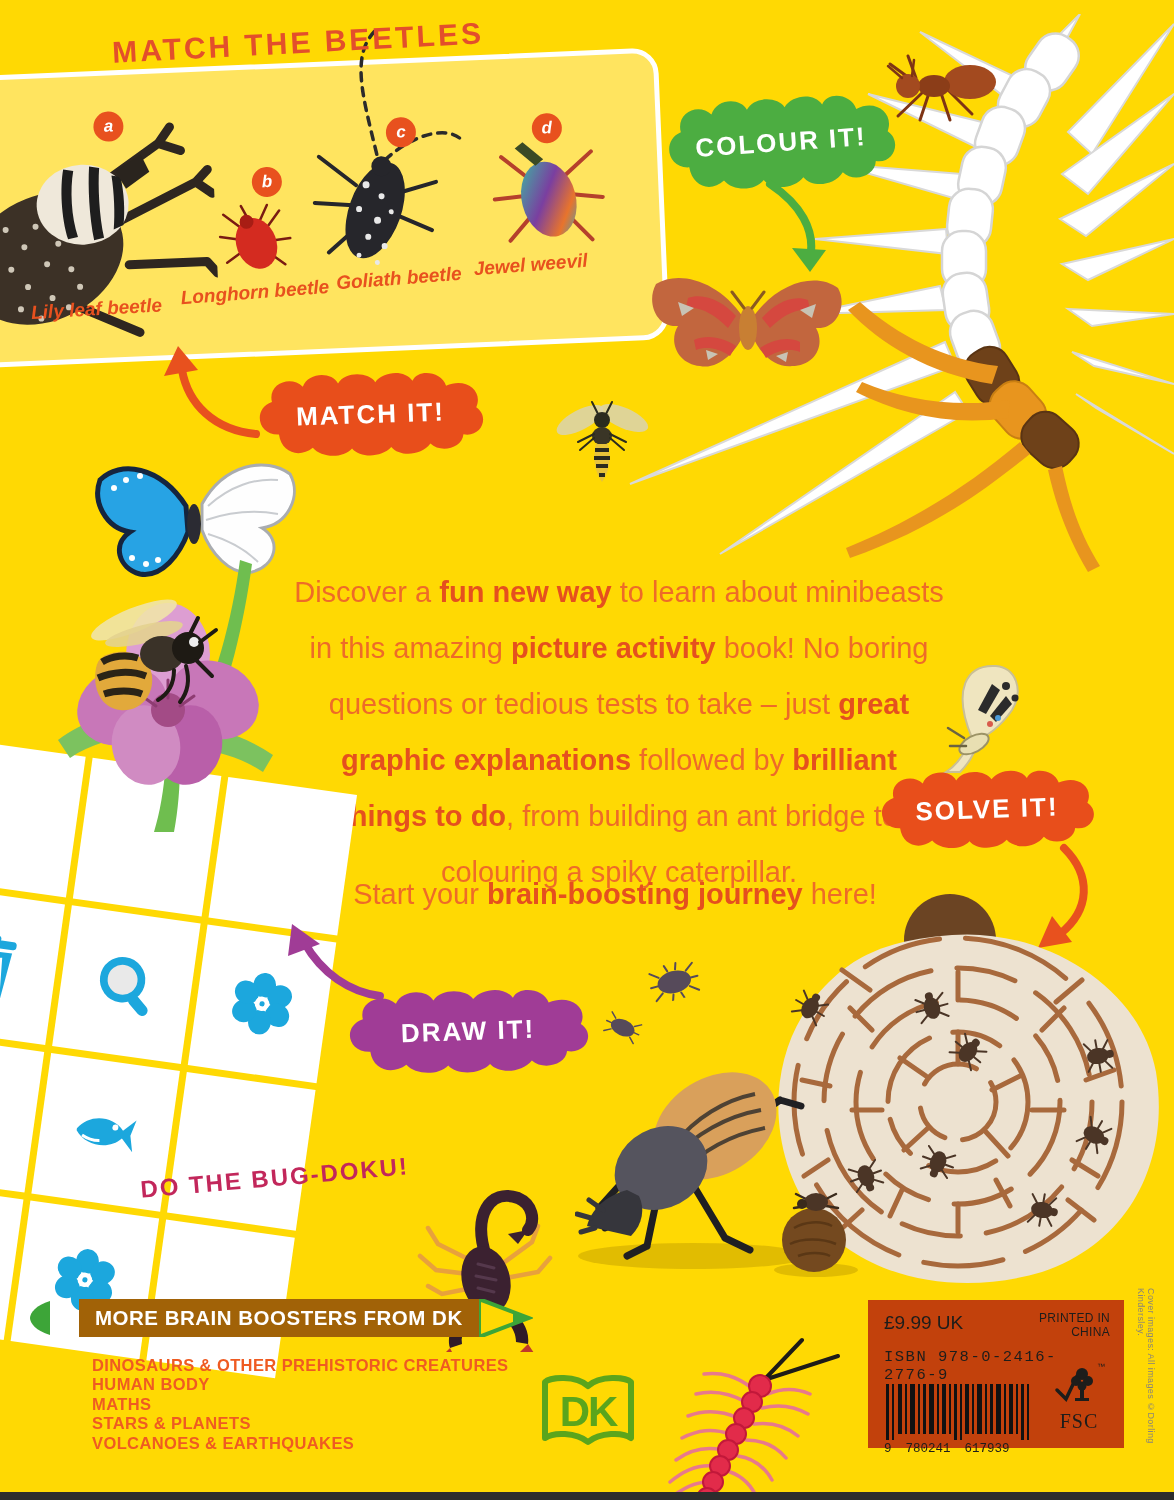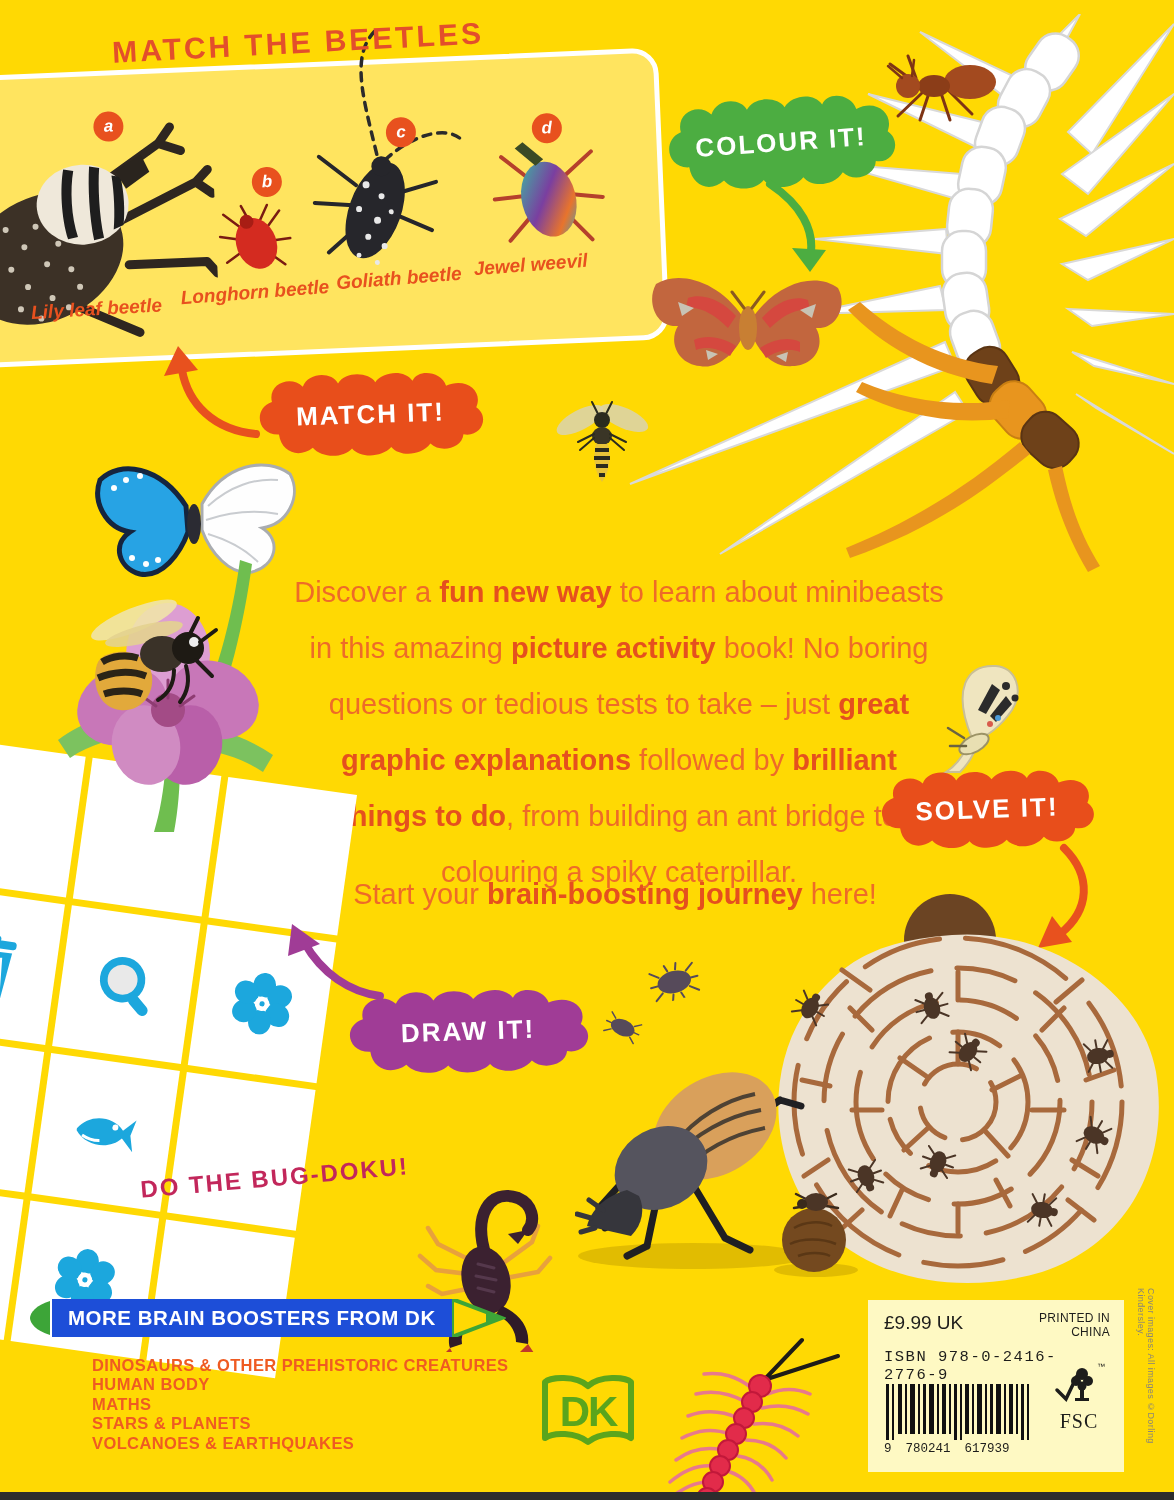--- a/index.html
+++ b/index.html
@@ -31,25 +31,25 @@
 
   
   .bugdoku{position:absolute;left:-86px;top:764px;display:grid;
            grid-template-columns:repeat(3,130px);grid-auto-rows:142px;gap:7px;transform:rotate(8deg);}
   .cell{background:#fff;display:flex;align-items:center;justify-content:center;}
   .bugdoku-caption{position:absolute;left:140px;top:1164px;color:#C2275B;font-weight:bold;
            font-size:24px;letter-spacing:2px;transform:rotate(-5deg);}
 
   
   .banner{position:absolute;left:28px;top:1299px;display:flex;align-items:stretch;height:38px;}
-  .banner-rect{background:#1d4ed8;color:#fff;font-weight:bold;font-size:20.5px;letter-spacing:.5px;
-           display:flex;align-items:center;padding:0 16px;white-space:nowrap;}
+  .banner-rect{background:#a16207;color:#fff;font-weight:bold;font-size:20.5px;letter-spacing:.5px;
+           display:flex;align-items:center;padding:0 16px;white-space:nowrap;margin-left:27px;}
   .books{position:absolute;left:56px;top:1356px;color:#EF5B22;font-weight:bold;font-size:16.5px;
            line-height:19.4px;letter-spacing:.4px;margin-left:36px;}
-  .pricebox{position:absolute;left:868px;top:1300px;width:256px;height:172px;background:#fef9c3;
+  .pricebox{position:absolute;left:868px;top:1300px;width:256px;height:148px;background:#c2410c;
            box-sizing:border-box;padding:12px 14px 8px 16px;}
   .price-row{display:flex;justify-content:space-between;align-items:flex-start;}
   .price{font-size:19px;color:#1d1d1b;}
   .printedin{font-size:12px;color:#1d1d1b;text-align:right;line-height:1.15;letter-spacing:.3px;}
   .isbn{font-size:15.5px;color:#1d1d1b;letter-spacing:1.5px;margin-top:8px;font-family:"Liberation Mono",monospace;}
   .barcode-wrap{position:relative;width:152px;}
   .barcode-digits{display:flex;gap:14px;font-family:"Liberation Mono",monospace;font-size:12.5px;color:#1d1d1b;margin-top:-2px;}
   .fsc{position:absolute;right:14px;top:62px;width:62px;text-align:center;color:#1d1d1b;}
   .fsc-label{font-family:"Liberation Serif",serif;font-size:20px;letter-spacing:1px;}
   .fsc-tm{font-size:8px;vertical-align:top;}

